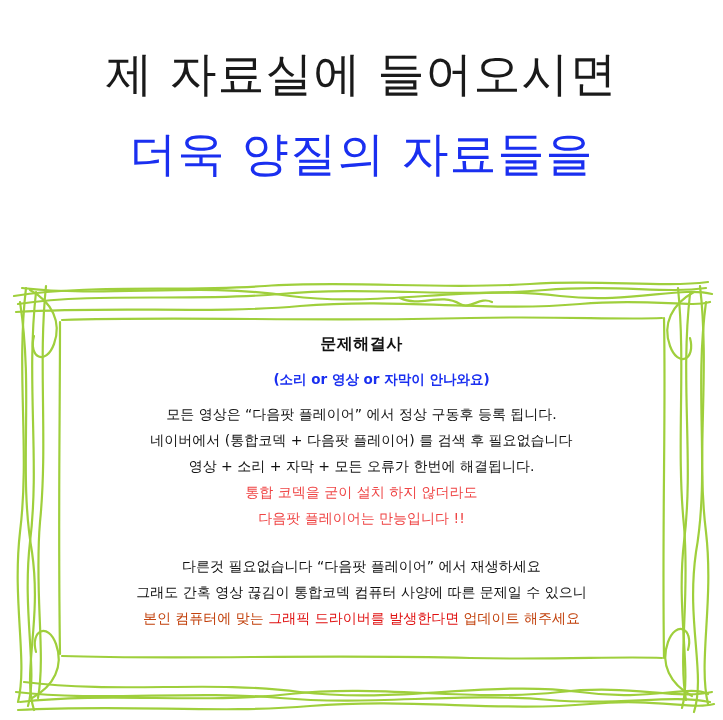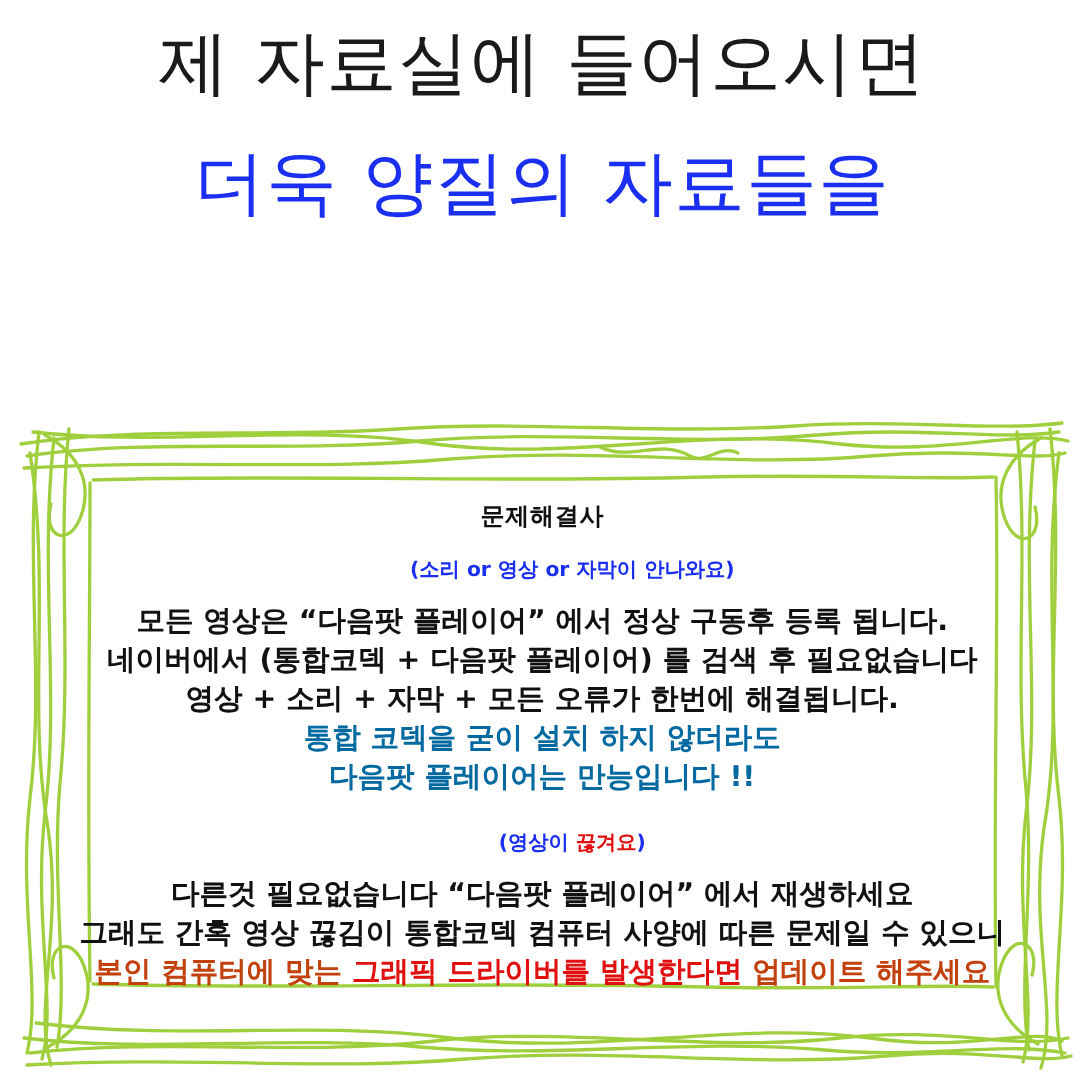--- a/index.html
+++ b/index.html
@@ -16,21 +16,21 @@
   }
 
   
   .headline {
     position: absolute;
     top: 0;
     left: 0;
     width: 723px;
     height: 272px;
     text-align: center;
-    padding-top: 3px;
+    padding-top: 34px;
     box-sizing: border-box;
   }
   .headline-line {
     font-family: "DejaVu Sans", sans-serif;
     font-size: 47px;
     line-height: 80px;
     font-weight: 400;
     letter-spacing: 1px;
     white-space: nowrap;
   }
@@ -70,27 +70,27 @@
     letter-spacing: 0.5px;
   }
   .n-sub {
     font-size: 13.5px;
     font-weight: bold;
     color: #1a2ff0;
     margin-bottom: 12px;
     padding-left: 40px;
   }
   .n-line {
-    font-size: 19px;
-    font-weight: bold;
+    font-size: 14px;
+    font-weight: normal;
     color: #111111;
     line-height: 26px;
   }
   .n-line.red {
-    color: #0369a1;
+    color: #ef4444;
   }
   .gap-block { height: 22px; }
 
   .mix-black { color: #c2410c; }
   .mix-red { color: #e01010; }
 </style>
 </head>
 <body>
 
 <div class="headline">
@@ -141,18 +141,17 @@
 
     <div class="n-sub">(소리 or 영상 or 자막이 안나와요)</div>
     <div class="n-line">모든 영상은 “다음팟 플레이어” 에서 정상 구동후 등록 됩니다.</div>
     <div class="n-line">네이버에서 (통합코덱 + 다음팟 플레이어) 를 검색 후 필요없습니다</div>
     <div class="n-line">영상 + 소리 + 자막 + 모든 오류가 한번에 해결됩니다.</div>
     <div class="n-line red">통합 코덱을 굳이 설치 하지 않더라도</div>
     <div class="n-line red">다음팟 플레이어는 만능입니다 !!</div>
 
     <div class="gap-block"></div>
 
-    <div class="n-sub"><span>(영상이 </span><span class="mix-red">끊겨요</span><span>)</span></div>
     <div class="n-line">다른것 필요없습니다  “다음팟 플레이어” 에서 재생하세요</div>
     <div class="n-line">그래도 간혹 영상 끊김이 통합코덱 컴퓨터 사양에 따른 문제일 수 있으니</div>
     <div class="n-line"><span class="mix-black">본인 컴퓨터에 맞는 </span><span class="mix-red">그래픽 드라이버를 발생한다면</span><span class="mix-black"> 업데이트 해주세요</span></div>
   </div>
 </div>
 
 </body></html>

